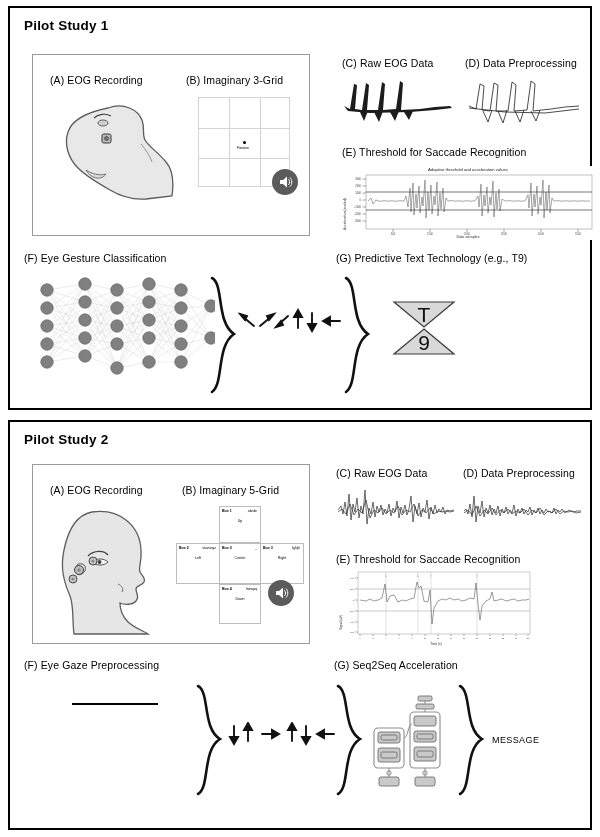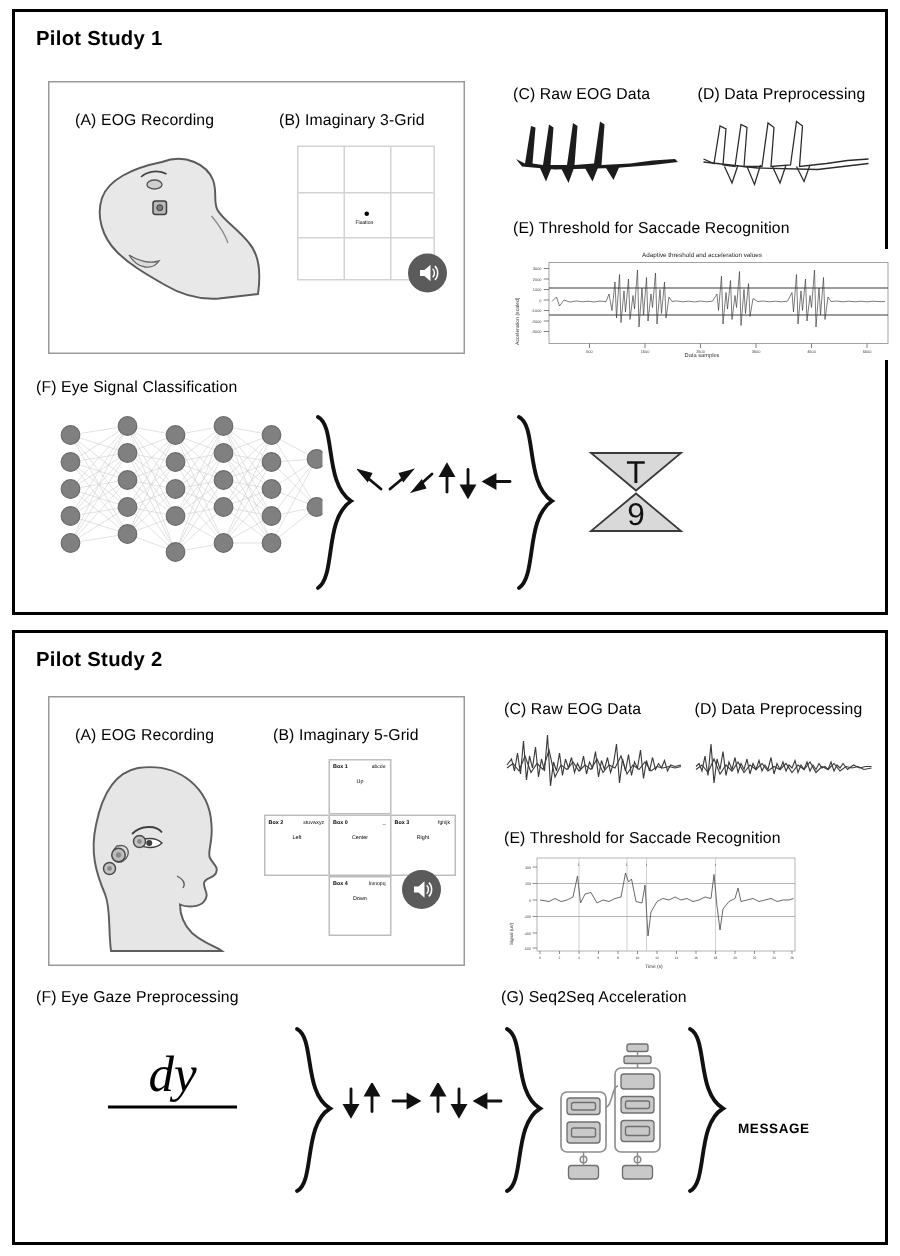--- a/index.html
+++ b/index.html
@@ -177,25 +177,24 @@
   .dydx .bar { height: 2px; background: #000; margin: 3px 0 2px 0; }
   .dydx .den { font-size: 34px; display: block; }
 
   
   .xformer { position: absolute; }
 
   
   .message {
     position: absolute;
     font-size: 9px;
-    font-weight: bold;
+    font-weight: normal;
     letter-spacing: .4px;
     color: #000;
     white-space: nowrap;
-    margin-top: 12px;
   }
 </style>
 </head>
 <body>
 
 <div class="page">
 
   <div class="study" id="study-1">
 
     <div class="study-title">Pilot Study 1</div>
@@ -321,21 +320,22 @@
                    L144,50 L146,29 L147,40 L149,21 L150,47 L152,31 L153,39 L155,15 L156,51
                    L158,27 L159,43 L161,23 L162,45 L164,33 L167,35 L171,34.7 L175,35.2 L179,34.8
                    L183,35.2 L187,34.8 L190,29 L191,42 L193,17 L194,50 L196,28 L197,41 L199,20
                    L200,48 L202,31 L203,39 L205,14 L206,52 L208,26 L209,44 L211,19 L212,47
                    L214,32 L216,35 L220,34.7 L224,35.2 L228,34.8 L232,35.2 L236,34.8 L240,35.2
                    L244,34.8 L248,35.1 L252,35"></path>
         </g>
       </svg>
     </div>
 
-    <div class="sec-head" style="left:14px; top:244px;">(F) Eye Signal Classification</div>
+    <div class="sec-head" style="left:14px; top:244px;">(F) Eye Gesture Classification</div>
+    <div class="sec-head" style="left:326px; top:244px;">(G) Predictive Text Technology (e.g., T9)</div>
 
     <svg class="nnet" style="left:25px; top:268px;" width="180" height="120" viewBox="0 0 180 120">
       <g id="nn-edges" stroke="#cfcfcf" stroke-width="0.4" fill="none">
           <line x1="12" y1="14" x2="50" y2="8"></line>
           <line x1="12" y1="14" x2="50" y2="26"></line>
           <line x1="12" y1="14" x2="50" y2="44"></line>
           <line x1="12" y1="14" x2="50" y2="62"></line>
           <line x1="12" y1="14" x2="50" y2="80"></line>
           <line x1="12" y1="32" x2="50" y2="8"></line>
           <line x1="12" y1="32" x2="50" y2="26"></line>
@@ -692,21 +692,20 @@
                  L140,15 L142,36 L144,52 L146,38 L150,33 L154,31 L156,24
                  L158,33 L162,32 L166,31 L170,33 L174,32 L178,31 L182,33
                  L186,32 L190,32 L193,31" fill="none" stroke="#4a4a4a" stroke-width="0.55"></path>
       </svg>
     </div>
 
     <div class="sec-head" style="left:14px; top:237px;">(F) Eye Gaze Preprocessing</div>
     <div class="sec-head" style="left:324px; top:237px;">(G)  Seq2Seq Acceleration</div>
 
     <div class="dydx" style="left:62px; top:278px; width:86px;">
-      <span class="num">dy</span>
       <div class="bar"></div>
     </div>
 
     <svg class="brace" style="left:182px; top:262px;" width="34" height="112" viewBox="0 0 34 112">
       <path d="M6,2 C18,8 10,44 28,55 C10,66 18,104 6,110" fill="none" stroke="#111" stroke-width="2.6" stroke-linecap="round"></path>
     </svg>
 
     <svg class="arrows" style="left:216px; top:300px;" width="115" height="30" viewBox="0 0 115 30">
       <g stroke="#111" stroke-width="1.9" fill="#111" stroke-linecap="round">
         <line x1="8" y1="4" x2="8" y2="19"></line>

